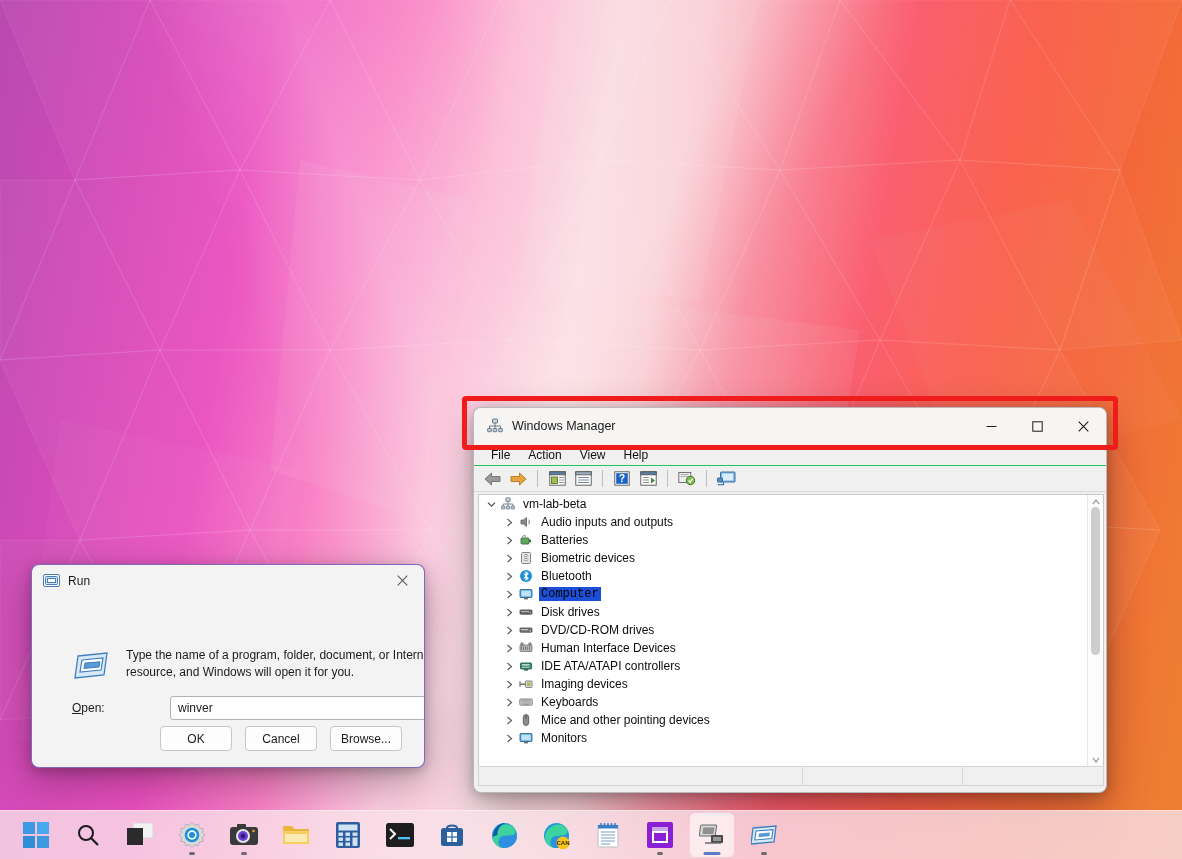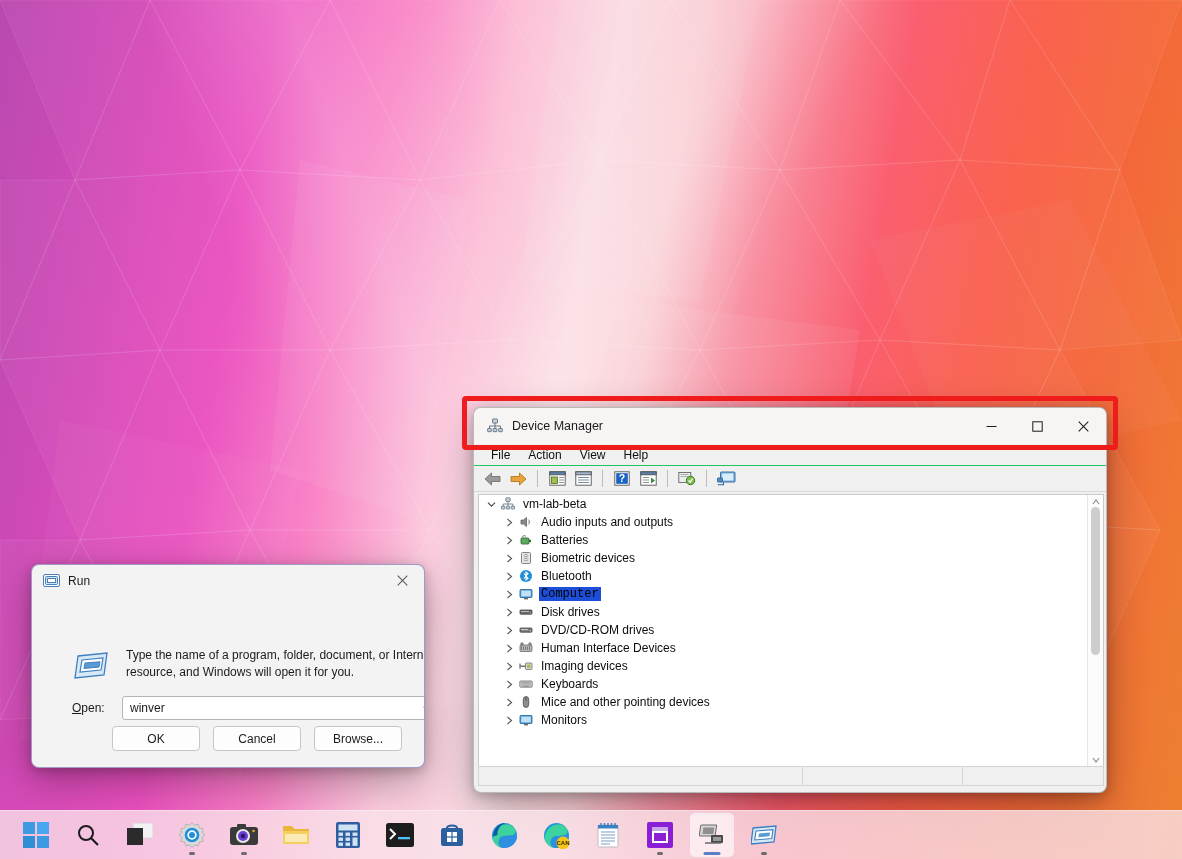--- a/index.html
+++ b/index.html
@@ -36,21 +36,21 @@
   
   #facets { position: absolute; inset: 0; opacity: .55; }
 
   
   .win-shadow { box-shadow: 0 14px 42px rgba(0,0,0,.30), 0 3px 12px rgba(0,0,0,.22); }
 
   
   #run-dialog {
     position: absolute; left: 31px; top: 564px;
     width: 394px; height: 204px;
-    background: #c4b5fd;
+    background: #8b5cf6;
     border-radius: 8px;
     border: 1px solid rgba(120,120,120,.45);
     overflow: hidden;
   }
   #run-titlebar {
     height: 31px; background: #f3f3f3;
     display: flex; align-items: center;
     position: relative;
   }
   #run-title-icon { margin-left: 11px; width: 17px; height: 15px; }
@@ -64,21 +64,21 @@
     color: #5a5a5a;
   }
   #run-body { padding: 0; position: relative; height: 173px; background: #f3f3f3; }
   #run-icon-big { position: absolute; left: 42px; top: 54px; }
   #run-desc {
     position: absolute; left: 94px; top: 51px; width: 317px;
     font-size: 12px; line-height: 17px; color: #1b1b1b;
   }
   #run-open-row {
     position: absolute; left: 40px; top: 100px;
-    display: flex; align-items: center;
+    display: flex; align-items: center; gap: 48px;
   }
   #run-open-label { font-size: 12px; color: #1b1b1b; width: 50px; }
   #run-open-label u { text-decoration: underline; }
   #run-combo {
     width: 320px; height: 24px;
     background: #fff;
     border: 1px solid #b3b3b3;
     border-radius: 3px;
     display: flex; align-items: center;
     position: relative;
@@ -88,21 +88,21 @@
   }
   #run-combo-arrow {
     position: absolute; right: 7px; top: 0; height: 24px;
     display: flex; align-items: center; color: #333;
   }
   #run-buttons {
     position: absolute; right: 22px; bottom: 18px;
     display: flex; gap: 13px;
   }
   .run-btn {
-    width: 88px; height: 25px;
+    width: 72px; height: 25px;
     font-size: 12px; color: #1b1b1b;
     background: #fdfdfd;
     border: 1px solid #c6c6c6;
     border-radius: 4px;
     display: flex; align-items: center; justify-content: center;
   }
 
   
   #dm-window {
     position: absolute; left: 473px; top: 407px;
@@ -342,21 +342,21 @@
 <div id="dm-window" class="win-shadow">
 
   <div id="dm-titlebar">
     <svg id="dm-title-icon" viewBox="0 0 16 16">
       <rect x="5.5" y="1" width="5" height="4" rx="0.6" fill="#c9d4de" stroke="#5b6b7a" stroke-width="0.9"></rect>
       <path d="M8 5 L8 8 M2.5 8 L13.5 8 M2.5 8 L2.5 10.5 M8 8 L8 10.5 M13.5 8 L13.5 10.5" stroke="#5b6b7a" stroke-width="0.9" fill="none"></path>
       <rect x="0.7" y="10.5" width="3.6" height="3.2" rx="0.5" fill="#c9d4de" stroke="#5b6b7a" stroke-width="0.9"></rect>
       <rect x="6.2" y="10.5" width="3.6" height="3.2" rx="0.5" fill="#c9d4de" stroke="#5b6b7a" stroke-width="0.9"></rect>
       <rect x="11.7" y="10.5" width="3.6" height="3.2" rx="0.5" fill="#c9d4de" stroke="#5b6b7a" stroke-width="0.9"></rect>
     </svg>
-    <span id="dm-title-text">Device Manager</span>
+    <span id="dm-title-text">Windows Manager</span>
 
     <div id="dm-winbtns">
       <div class="dm-winbtn">
         <svg width="11" height="11" viewBox="0 0 11 11">
           <path d="M0.5 5.5 L10.5 5.5" stroke="#1b1b1b" stroke-width="1"></path>
         </svg>
       </div>
       <div class="dm-winbtn">
         <svg width="11" height="11" viewBox="0 0 11 11">
           <rect x="0.8" y="0.8" width="9.4" height="9.4" stroke="#1b1b1b" stroke-width="1" fill="none"></rect>
@@ -581,20 +581,36 @@
           <svg width="14" height="14" viewBox="0 0 14 14">
               <rect x="1" y="4" width="12" height="6.5" rx="1" fill="#b9b9b9" stroke="#6a6a6a" stroke-width="0.8"></rect>
               <path d="M2.5 5.5 L2.5 9 M4.5 5.5 L4.5 9 M6.5 5.5 L6.5 9 M8.5 5.5 L8.5 9 M10.5 5.5 L10.5 9" stroke="#5e5e5e" stroke-width="0.7"></path>
               <circle cx="3" cy="3" r="1.3" fill="#9a9a9a" stroke="#6a6a6a" stroke-width="0.7"></circle>
               <circle cx="11" cy="3" r="1.3" fill="#9a9a9a" stroke="#6a6a6a" stroke-width="0.7"></circle>
             </svg>
         </span>
         <span class="tlabel">Human Interface Devices</span>
       </div>
 
+      <div class="tree-row child">
+        <span class="chev">
+            <svg width="7" height="9" viewBox="0 0 7 9">
+              <path d="M1.5 1 L5.5 4.5 L1.5 8" stroke="#5a5a5a" stroke-width="1.2" fill="none"></path>
+            </svg>
+          </span>
+        <span class="ticon">
+          <svg width="14" height="14" viewBox="0 0 14 14">
+              <rect x="1.5" y="4" width="11" height="6" rx="0.8" fill="#3f8f72" stroke="#1f5a46" stroke-width="0.9"></rect>
+              <rect x="3" y="5.2" width="7.5" height="1.3" fill="#cfe8de"></rect>
+              <path d="M3 8.3 L10.5 8.3" stroke="#cfe8de" stroke-width="0.8"></path>
+              <rect x="5" y="10" width="4" height="1.6" fill="#2d6b54"></rect>
+            </svg>
+        </span>
+        <span class="tlabel">IDE ATA/ATAPI controllers</span>
+      </div>
 
       <div class="tree-row child">
         <span class="chev">
             <svg width="7" height="9" viewBox="0 0 7 9">
               <path d="M1.5 1 L5.5 4.5 L1.5 8" stroke="#5a5a5a" stroke-width="1.2" fill="none"></path>
             </svg>
           </span>
         <span class="ticon">
           <svg width="14" height="14" viewBox="0 0 14 14">
               <rect x="6.5" y="4" width="6.5" height="6.5" rx="0.8" fill="#dcdcdc" stroke="#6a6a6a" stroke-width="0.8"></rect>

